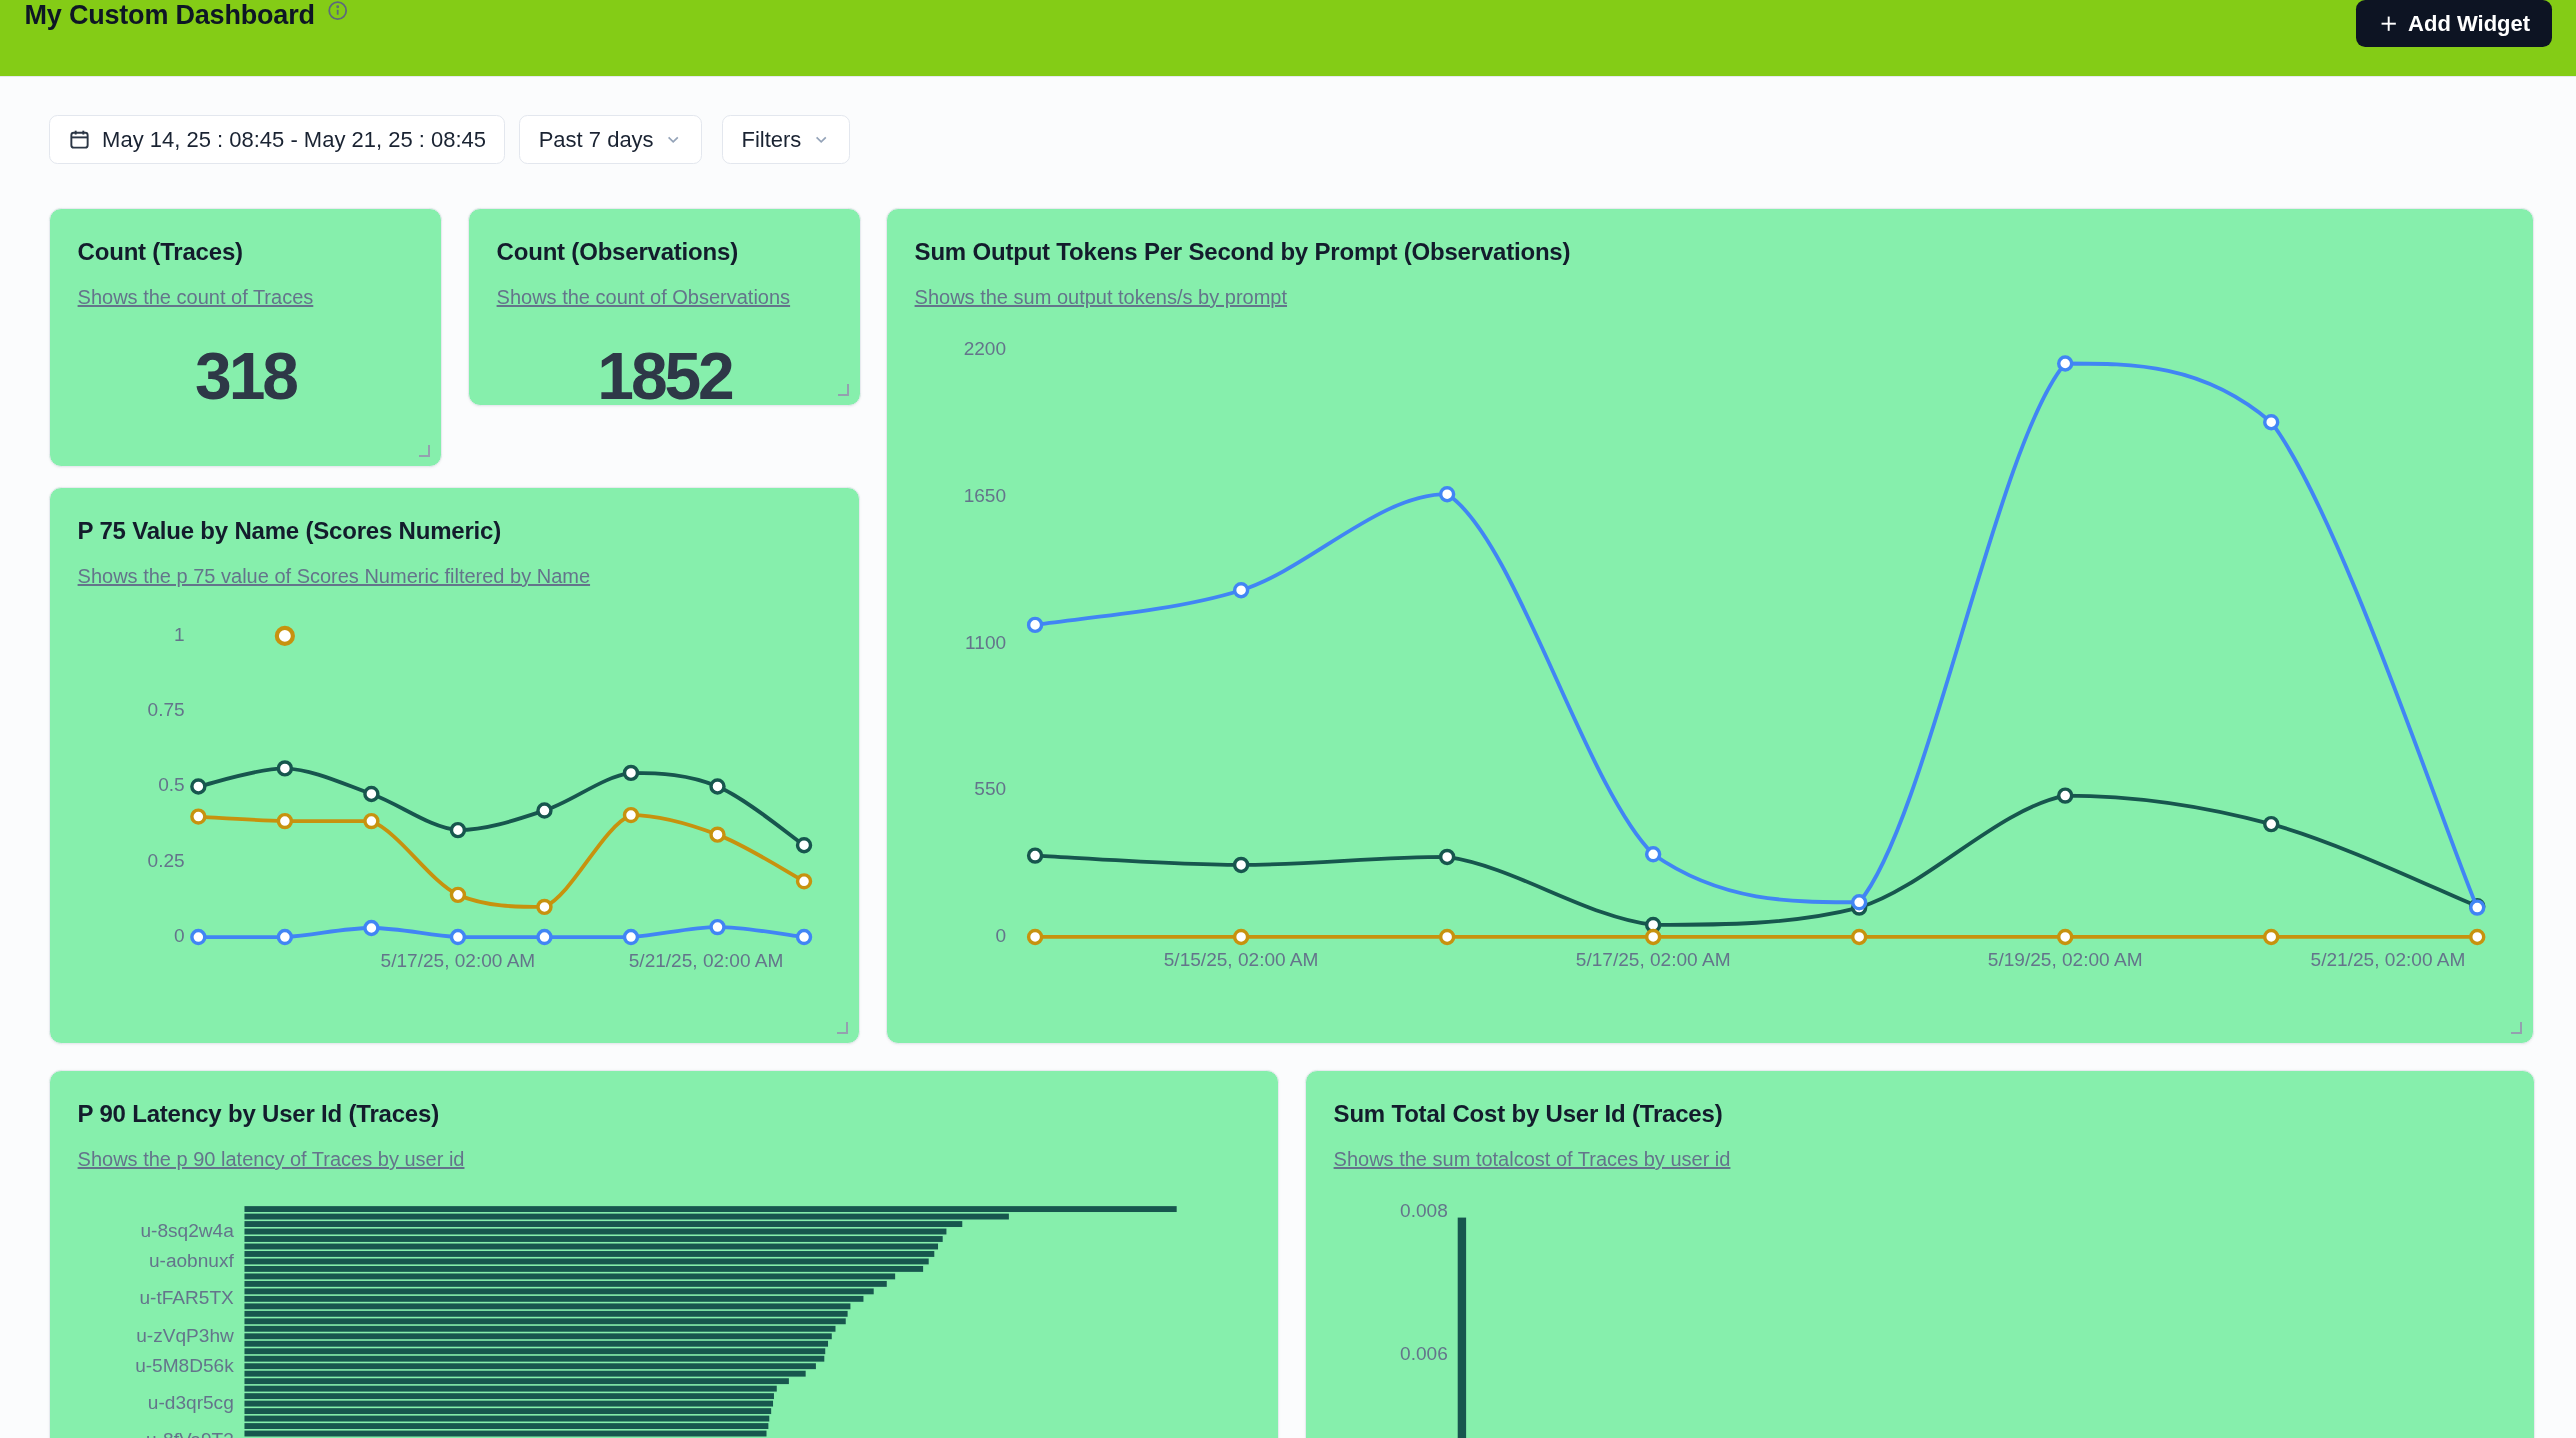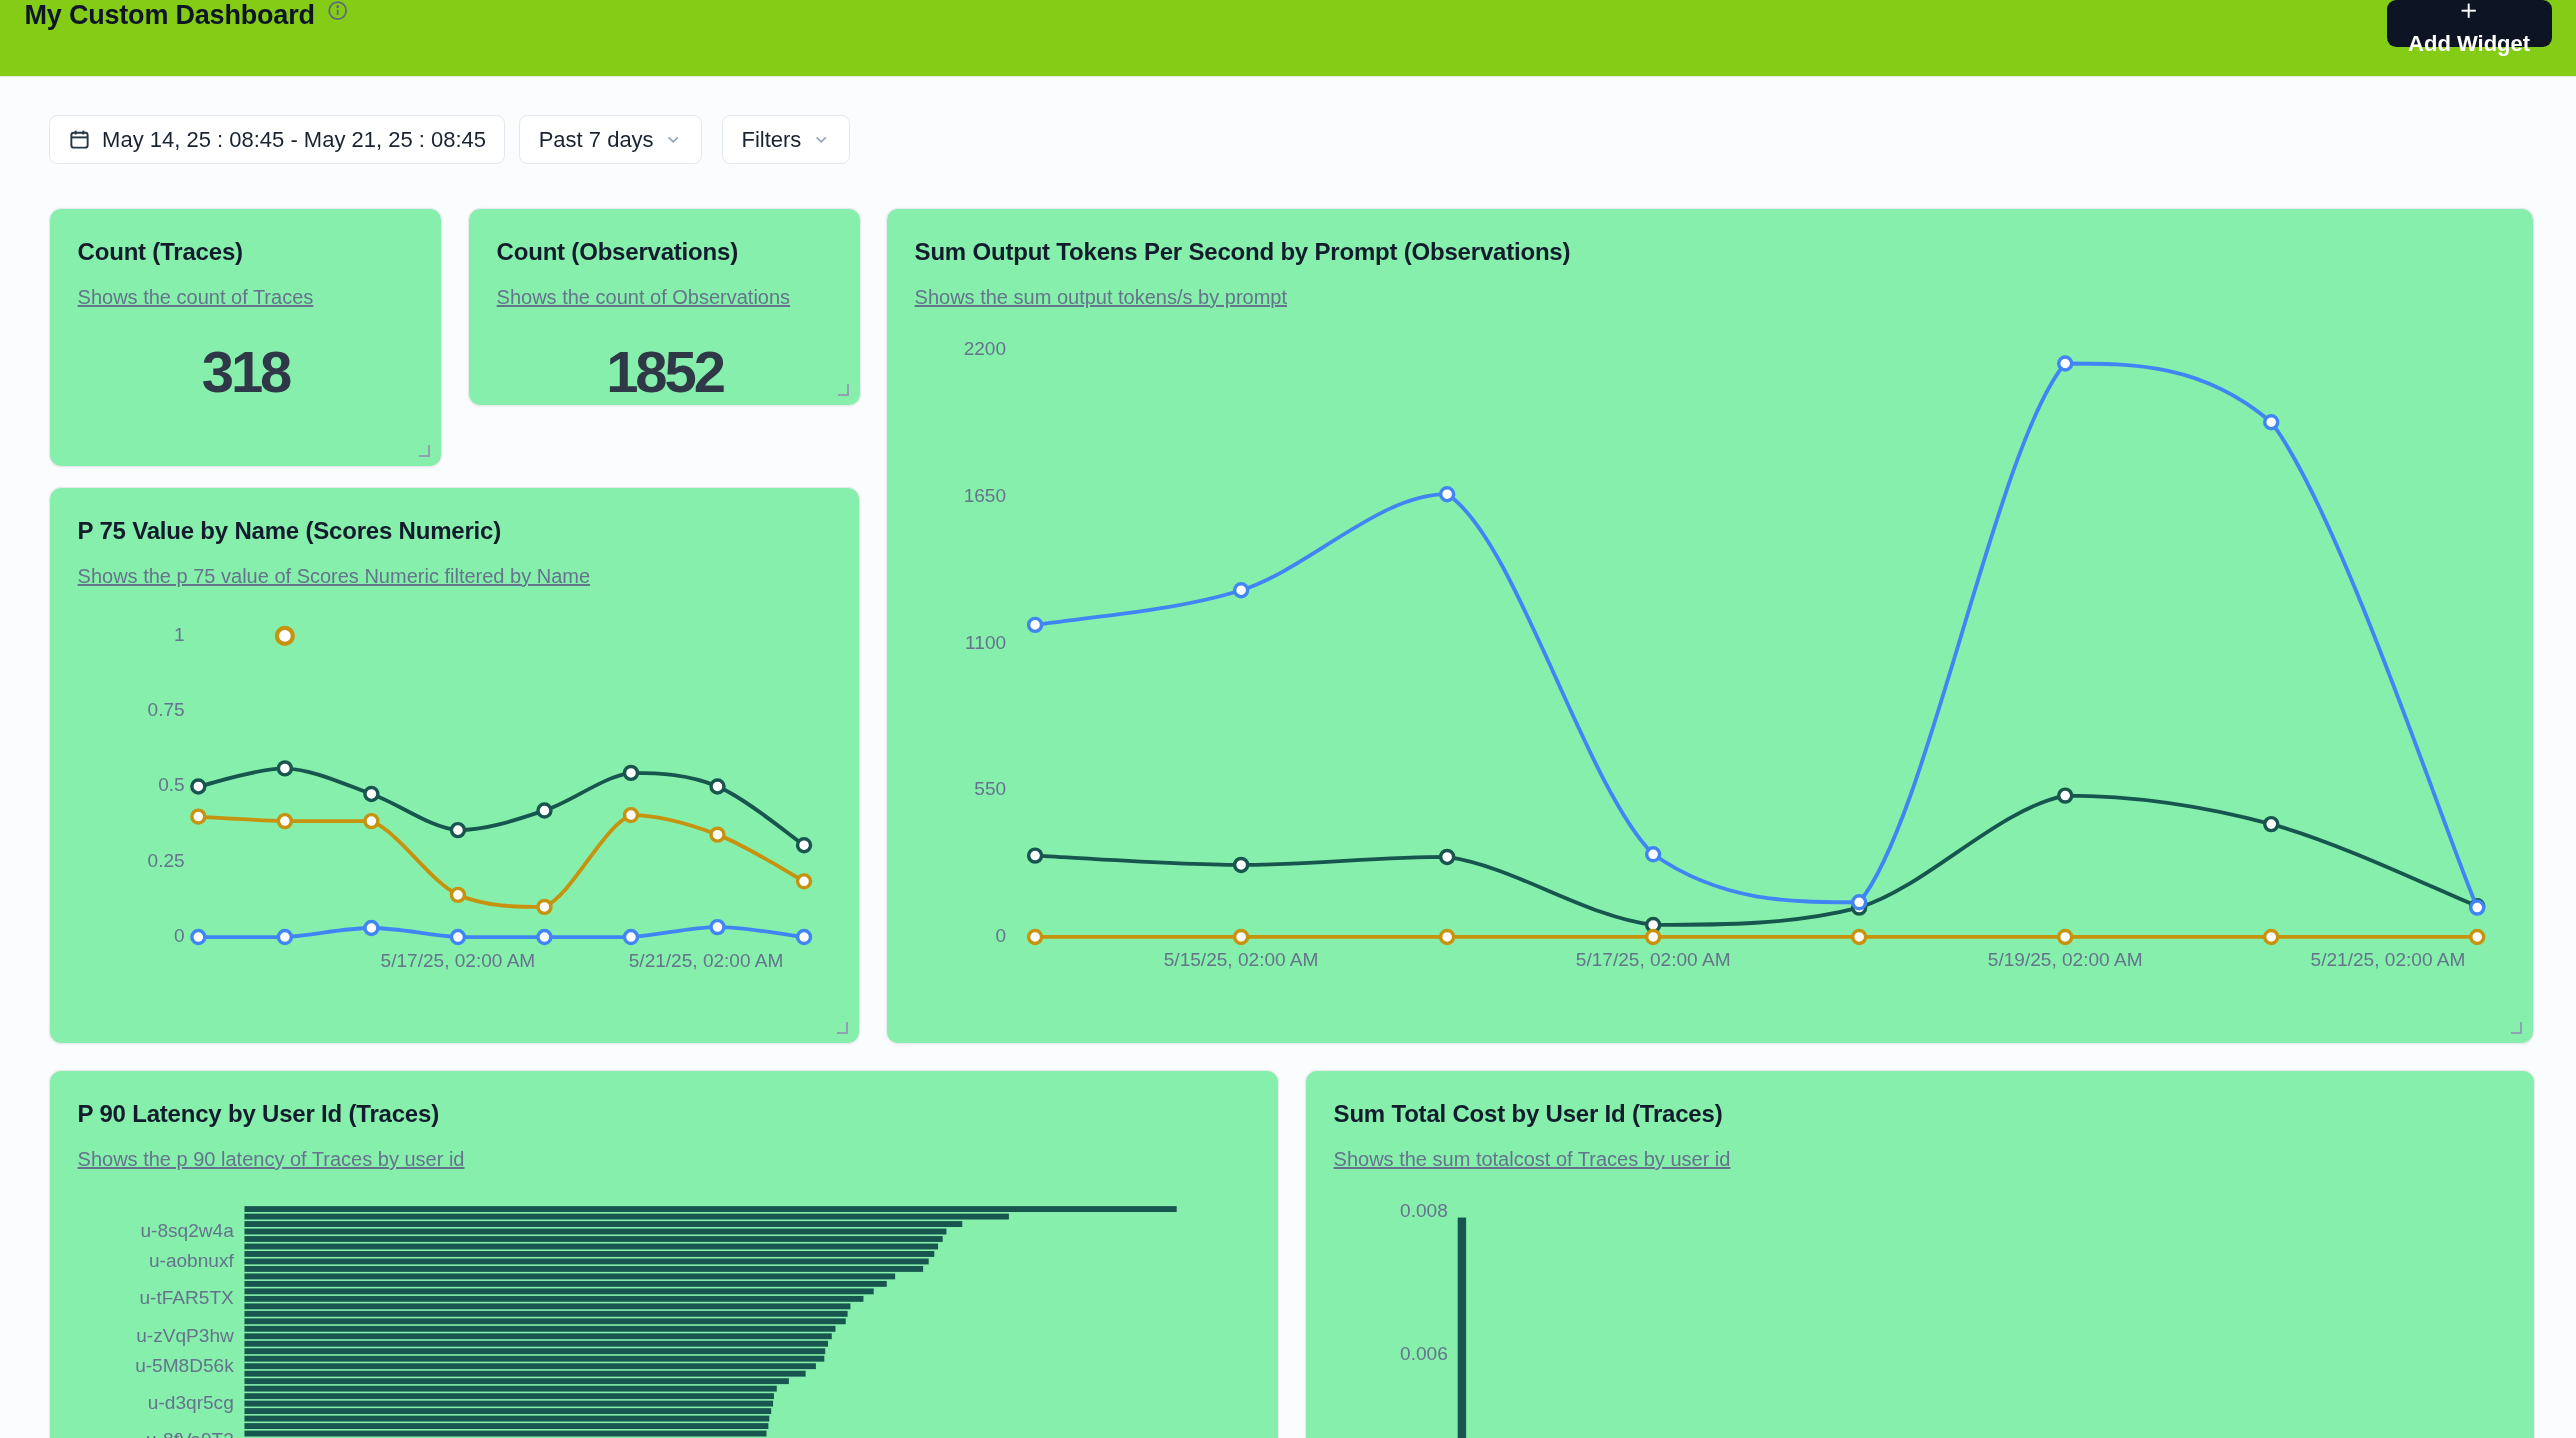--- a/index.html
+++ b/index.html
@@ -7,38 +7,38 @@
   body { font-family:"Liberation Sans", sans-serif; background:#fbfcfd; position:relative; }
 
   
   .topbar { position:absolute; left:0; top:0; width:2576px; height:77px;
             background:#84cc16; border-bottom:1.5px solid #e5e8ee;
             display:flex; align-items:flex-start; padding:0 24.5px; }
   .page-title { font-size:27px; font-weight:700; color:#0e1625; letter-spacing:-0.2px; }
   .info-ic { margin-left:12.2px; display:flex; align-items:center; color:#5d697c; }
   .add-btn { margin-left:auto; height:47px; background:#0d1423; color:#fff; border:none;
              border-radius:9.2px; display:flex; align-items:center; gap:9.2px; padding:0 21.4px;
-             font-size:22px; font-weight:600; font-family:inherit; cursor:pointer;flex-direction:column; }
+             font-size:22px; font-weight:600; font-family:inherit; cursor:pointer; }
 
   
   .toolbar { position:absolute; left:49px; top:115px; display:flex; align-items:center; }
   .tbtn { height:49px; background:#fff; border:1.5px solid #e3e7ee; border-radius:8.4px;
           display:flex; align-items:center; gap:10.7px; padding:0 18.4px;
           font-size:22px; color:#1a2332; cursor:pointer; }
   .tbtn .chev { color:#94a3b8; display:flex; }
   .gap18 { margin-left:13.8px; } .gap24 { margin-left:20px; }
 
   
   .card { position:absolute; background:#86efac; border:1.5px solid #e7eaef; border-radius:12.2px;
           box-shadow:0 0.8px 2.3px rgba(16,24,40,.05); }
   .card-title { position:absolute; left:27.6px; top:29px; right:27.6px; font-size:24px; font-weight:600;
                 color:#131c2c; letter-spacing:-0.2px; white-space:nowrap; overflow:hidden; }
   .card-sub { position:absolute; left:27.6px; top:77px; font-size:20px; color:#64748b; white-space:nowrap;text-decoration:underline; }
   .big-num { position:absolute; left:0; right:0; top:129px; text-align:center;
-             font-size:58px; font-weight:700; color:#2e3847; letter-spacing:-3.1px; }
+             font-size:66px; font-weight:700; color:#2e3847; letter-spacing:-3.1px; }
   .handle { position:absolute; right:10.7px; bottom:9.2px; width:11.5px; height:11.5px;
             border-right:2.3px solid #94a0af; border-bottom:2.3px solid #94a0af; cursor:nwse-resize; }
   .chartsvg { position:absolute; left:0; top:0; width:100%; height:100%; }
 
   #card-count-traces       { left:49px;   top:208px;  width:393px;  height:259px; }
   #card-count-observations { left:468px;  top:208px;  width:393px;  height:198px; }
   #card-tokens             { left:886px; top:208px;  width:1648px; height:836px; }
   #card-p75                { left:49px;   top:487px;  width:811px; height:557px; }
   #card-p90                { left:49px;   top:1070px; width:1230px; height:880px; }
   #card-cost               { left:1305px; top:1070px; width:1230px; height:880px; }

